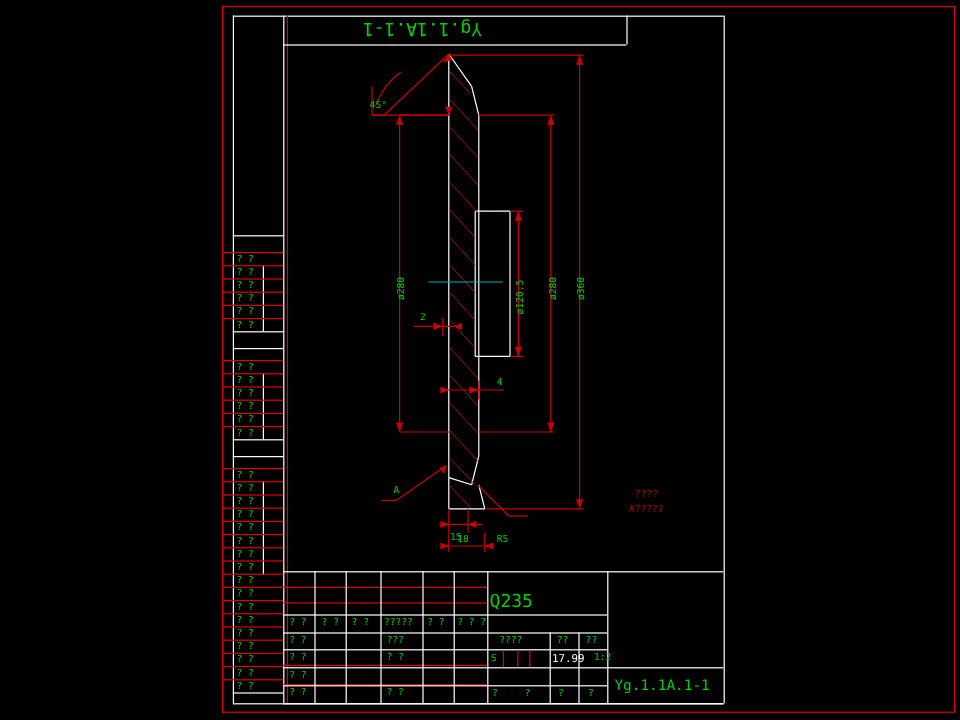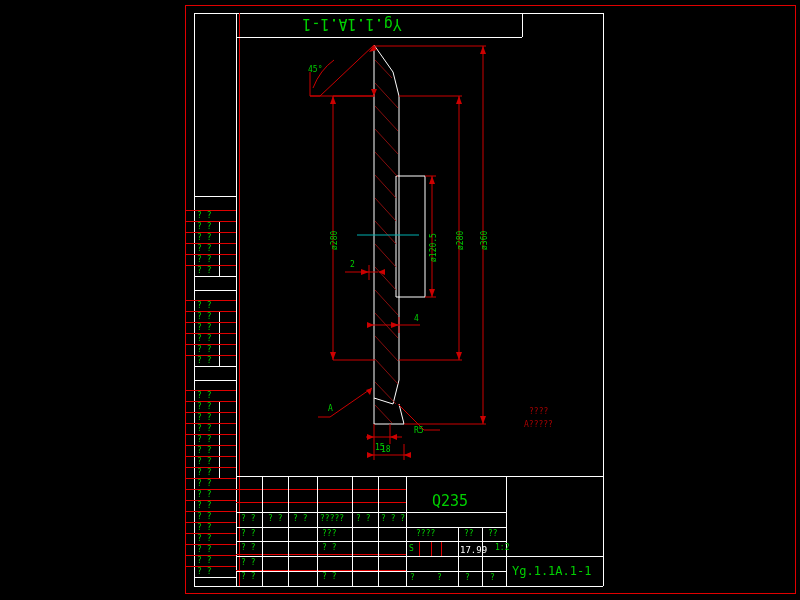--- a/index.html
+++ b/index.html
@@ -158,30 +158,30 @@
       <polygon points="374,437 367,434 367,440"></polygon>
       <polygon points="390,437 397,434 397,440"></polygon>
       <polygon points="374,455 367,452 367,458"></polygon>
       <polygon points="404,455 411,452 411,458"></polygon>
       <polygon points="374,45 369,52 377,50"></polygon>
       <polygon points="374,96 371,89 377,89"></polygon>
       <polygon points="372,388 366,390 370,395"></polygon>
     </g>
   </svg>
 
-  <div class="t sm abs" style="left:308px;top:66px;">45°</div>
+  <div class="t sm abs" style="left:308px;top:84px;">45°</div>
   <div class="t sm rot90 abs" style="left:331px;top:250px;">ø280</div>
   <div class="t sm rot90 abs" style="left:430px;top:262px;">ø120.5</div>
   <div class="t sm rot90 abs" style="left:457px;top:250px;">ø280</div>
   <div class="t sm rot90 abs" style="left:481px;top:250px;">ø360</div>
   <div class="t sm abs" style="left:350px;top:261px;">2</div>
   <div class="t sm abs" style="left:414px;top:315px;">4</div>
   <div class="t sm abs" style="left:328px;top:405px;">A</div>
   <div class="t sm abs" style="left:375px;top:444px;">15</div>
-  <div class="t sm abs" style="left:414px;top:427px;">R5</div>
+  <div class="t sm abs" style="left:414px;top:446px;">R5</div>
   <div class="t sm abs" style="left:381px;top:446px;">18</div>
 
   <div class="tr sm abs" style="left:529px;top:408px;">????</div>
   <div class="tr sm abs" style="left:524px;top:421px;">A?????</div>
 
   <div class="hlw abs" style="left:194px;top:196px;width:42px;"></div>
   <div class="hlr abs" style="left:186px;top:210px;width:50px;"></div>
   <div class="vlw abs" style="left:219px;top:221px;height:55px;"></div>
   <div class="hlr abs" style="left:186px;top:221px;width:50px;"></div>
   <div class="hlr abs" style="left:186px;top:232px;width:50px;"></div>
@@ -264,21 +264,21 @@
   <div class="hlw abs" style="left:236px;top:571px;width:270px;"></div>
 
   <div class="vlw abs" style="left:262px;top:476px;height:110px;"></div>
   <div class="vlw abs" style="left:288px;top:476px;height:110px;"></div>
   <div class="vlw abs" style="left:317px;top:476px;height:110px;"></div>
   <div class="vlw abs" style="left:352px;top:476px;height:110px;"></div>
   <div class="vlw abs" style="left:378px;top:476px;height:110px;"></div>
   <div class="vlw abs" style="left:406px;top:476px;height:110px;"></div>
 
   <div class="vlw abs" style="left:506px;top:476px;height:110px;"></div>
-  <div class="t big abs" style="left:432px;top:494px;">Q235</div>
+  <div class="t big abs" style="left:408px;top:494px;">Q235</div>
 
   <div class="vlw abs" style="left:458px;top:527px;height:59px;"></div>
   <div class="vlw abs" style="left:482px;top:527px;height:59px;"></div>
 
   <div class="t sm abs" style="left:241px;top:515px;">? ?</div>
   <div class="t sm abs" style="left:268px;top:515px;">? ?</div>
   <div class="t sm abs" style="left:293px;top:515px;">?  ?</div>
   <div class="t sm abs" style="left:320px;top:515px;">?????</div>
   <div class="t sm abs" style="left:356px;top:515px;">? ?</div>
   <div class="t sm abs" style="left:381px;top:515px;">? ? ?</div>

